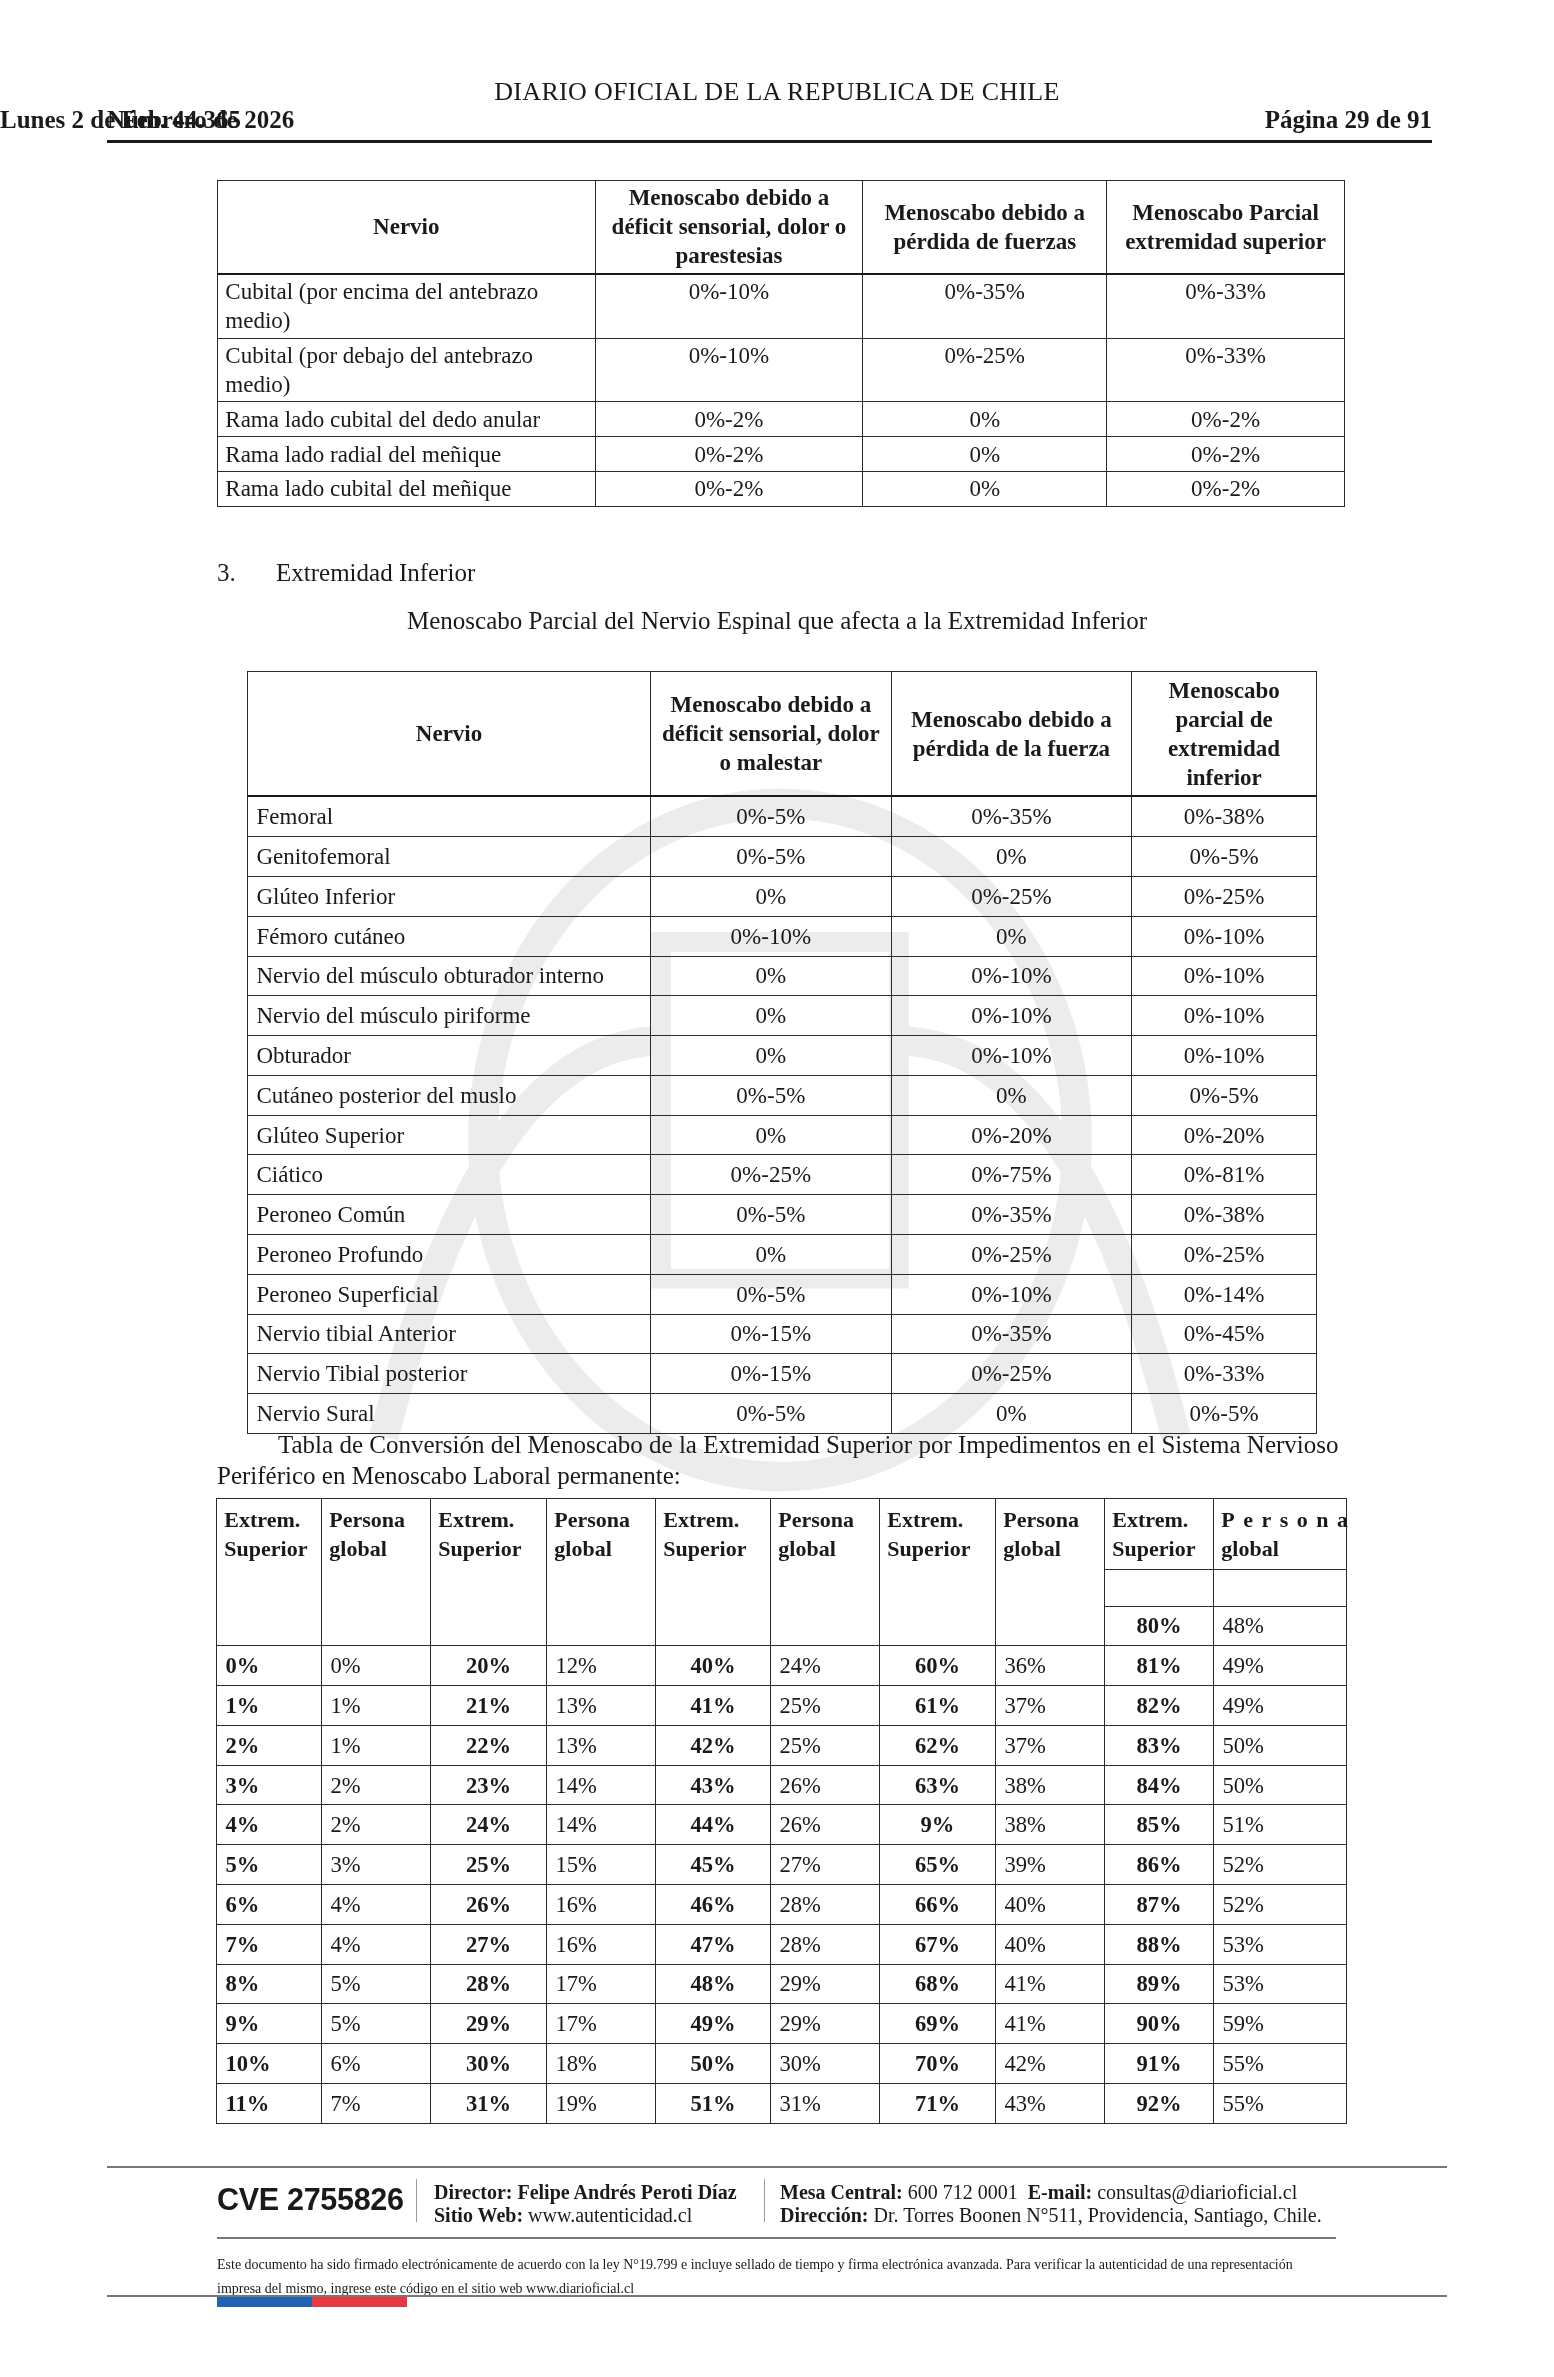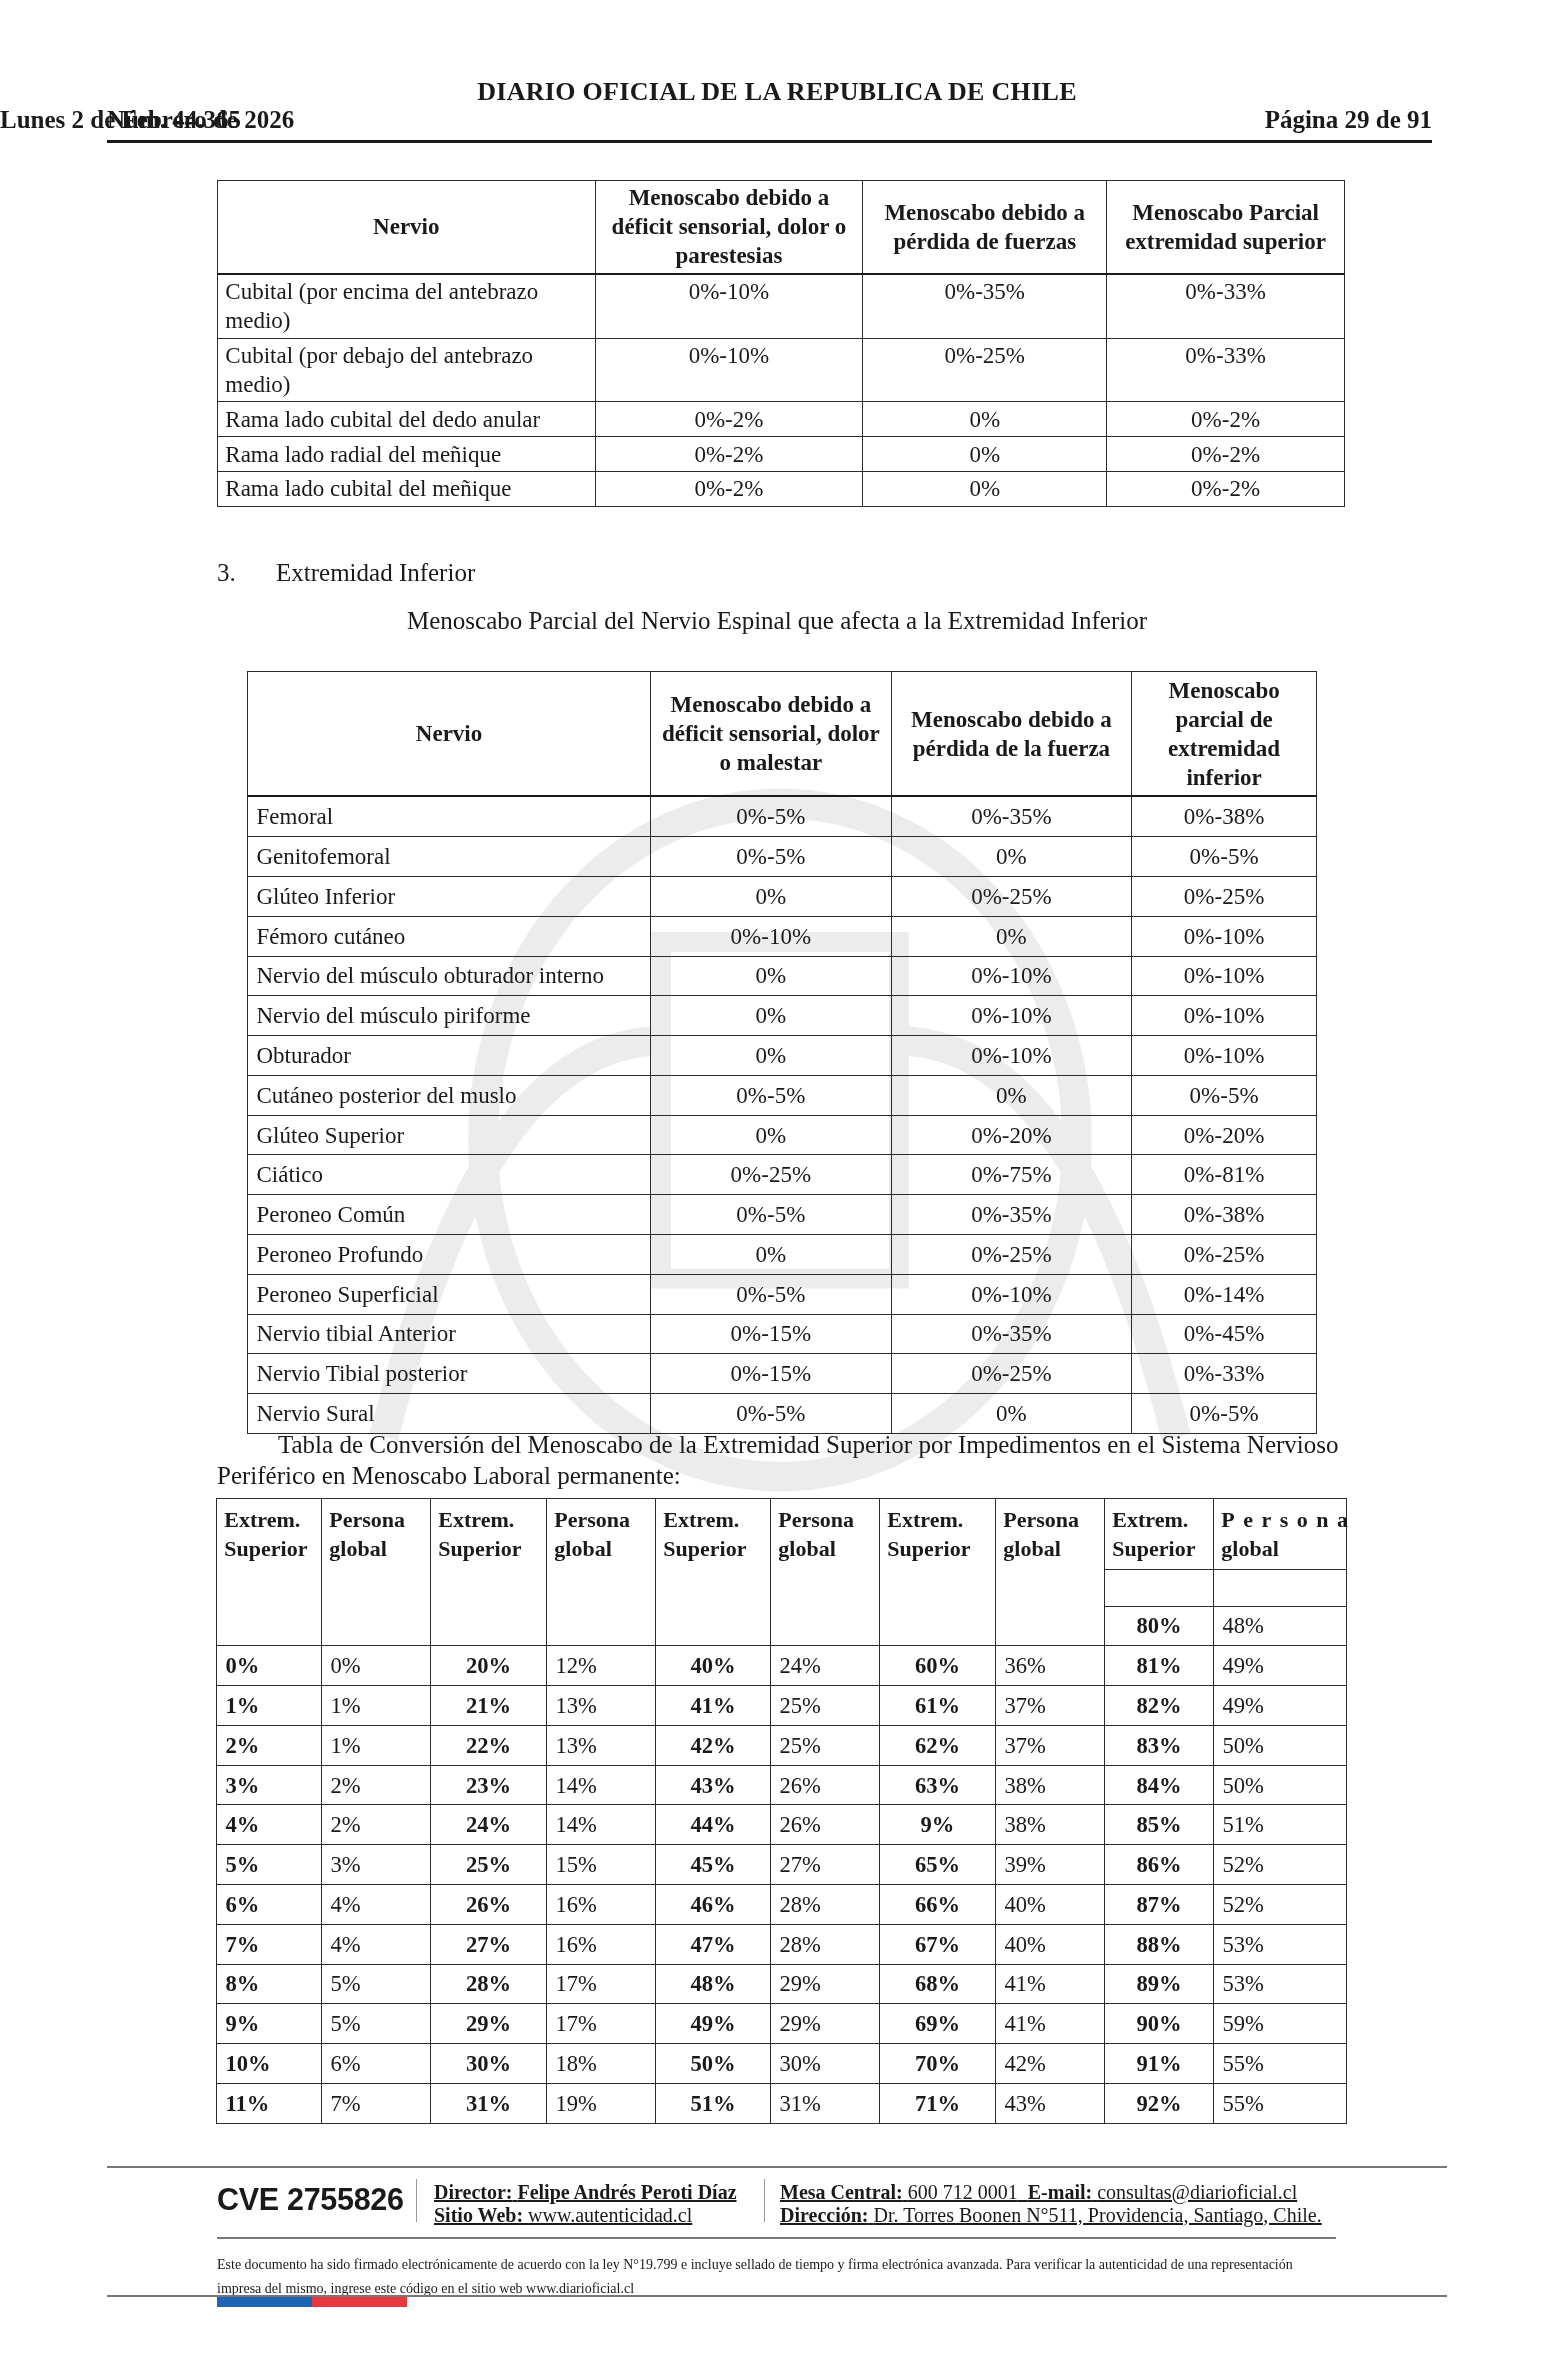--- a/index.html
+++ b/index.html
@@ -5,21 +5,21 @@
   html, body { margin:0; padding:0; background:#ffffff; }
   body { width:1554px; height:2377px; position:relative; overflow:hidden;
          font-family:"Liberation Serif","DejaVu Serif",serif; color:#1a1a1a; }
 
   
   .watermark { position:absolute; left:262px; top:744px; width:1036px; height:792px;
                opacity:0.07; pointer-events:none; }
 
   
   .hdr-title { position:absolute; left:0; right:0; top:77px; text-align:center;
-               font-weight:bold; font-size:26px; letter-spacing:0.3px; }
+               font-weight:normal; font-size:26px; letter-spacing:0.3px; }
   .hdr-num { position:absolute; left:107px; top:106px; font-weight:bold; font-size:25px; }
   .hdr-date { position:absolute; left:0; right:0; top:106px; text-align:left; font-weight:bold; font-size:25px; }
   .hdr-page { position:absolute; right:122px; top:106px; font-weight:bold; font-size:25px; }
   .hdr-rule { position:absolute; left:107px; right:122px; top:140px; height:3px; background:#1a1a1a; }
 
   table { border-collapse:collapse; position:absolute; }
   td, th { border:1.2px solid #2b2b2b; font-size:23px; line-height:29px; vertical-align:top; }
   th { font-weight:bold; text-align:center; vertical-align:middle; padding:3.7px 4.9px; }
 
   
@@ -49,21 +49,21 @@
   #t3 td.b { font-weight:bold; }
   #t3 td.bc { font-weight:bold; text-align:center; }
   #t3 tr.data { border-top:1.8px solid #1a1a1a; }
   .spaced { letter-spacing:8.5px; }
 
   
   .ft-rule1 { position:absolute; left:107px; right:107px; top:2166px; height:2.4px; background:#777; }
   .ft-cve { position:absolute; left:217px; top:2182px; font-family:"Liberation Sans","DejaVu Sans",sans-serif;
             font-weight:bold; font-size:30.5px; letter-spacing:-0.3px; }
   .ft-sep { position:absolute; width:1.2px; background:#9a9a9a; top:2179px; height:43px; }
-  .ft-col { position:absolute; top:2181px; font-size:20px; line-height:22.6px;text-decoration:underline; }
+  .ft-col { position:absolute; top:2181px; font-size:20px; line-height:22.6px; }
   .ft-col b { font-weight:bold; }
   .ft-rule2 { position:absolute; left:217px; right:218px; top:2237px; height:2.4px; background:#777; }
   .ft-legal { position:absolute; left:217px; width:1122px; top:2253px; font-size:14px; line-height:24.4px; }
   .ft-rule3 { position:absolute; left:107px; right:107px; top:2295px; height:2.4px; background:#777; }
   .flag-blue { position:absolute; left:217px; top:2297px; width:95px; height:9.8px; background:#1f63b4; }
   .flag-red { position:absolute; left:312px; top:2297px; width:95px; height:9.8px; background:#e8373f; }
 </style>
 </head>
 <body>
 

